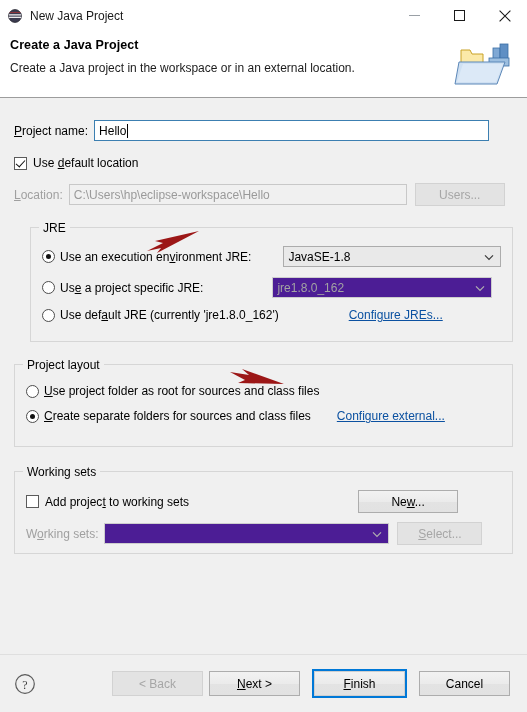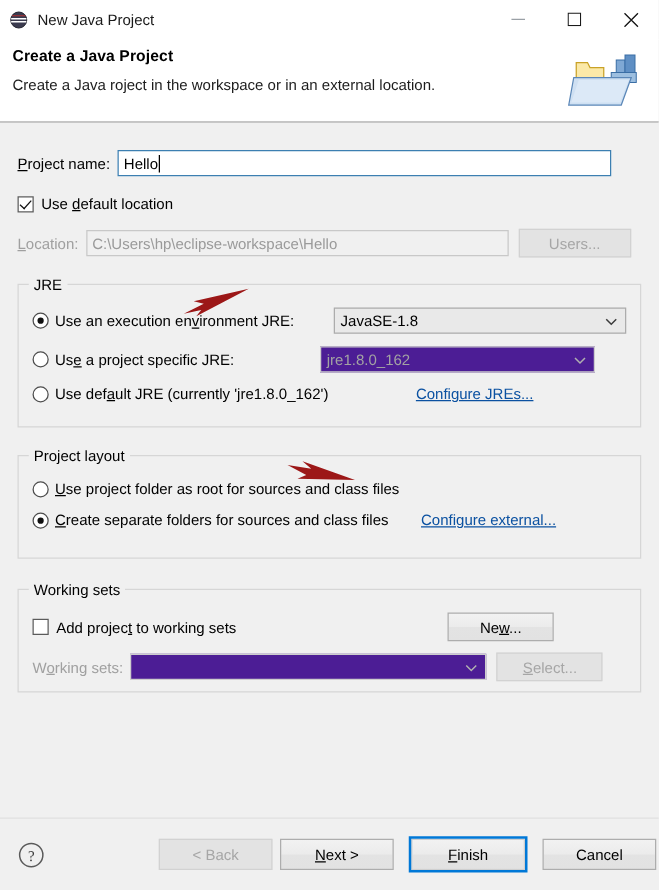--- a/index.html
+++ b/index.html
@@ -284,21 +284,21 @@
     padding: 0 14px;
     box-sizing: border-box;
     position: relative;
   }
   .help-icon {
     width: 22px;
     height: 22px;
   }
   .footer-buttons {
     position: absolute;
-    right: 2px;
+    right: 17px;
     display: flex;
     gap: 0px;
     align-items: center;
   }
   .footer-buttons .btn {
     width: 91px;
     height: 25px;
   }
   .gap-6 { margin-left: 6px; }
   .gap-14 { margin-left: 14px; }
@@ -332,21 +332,21 @@
     <div class="win-btn">
       <svg width="12" height="12" viewBox="0 0 12 12">
           <path d="M0.6 0.6 L11.4 11.4 M11.4 0.6 L0.6 11.4" stroke="#1a1a1a" stroke-width="1.1"></path>
         </svg>
     </div>
   </div>
 </div>
 
 <div class="header">
   <div class="header-title">Create a Java Project</div>
-  <div class="header-desc">Create a Java roject in the workspace or in an external location.</div>
+  <div class="header-desc">Create a Java project in the workspace or in an external location.</div>
   <div class="header-icon">
     <svg width="66" height="52" viewBox="0 0 66 52">
       <path d="M8 10 L8 42 L30 42 L30 14 L19 14 L17 10 Z" fill="#fbe9a8" stroke="#c9a227" stroke-width="1"></path>
       <rect x="40" y="8" width="7" height="16" fill="#7fa8d4" stroke="#3a6ea5" stroke-width="0.8"></rect>
       <rect x="47" y="4" width="8" height="20" fill="#5f8fc4" stroke="#3a6ea5" stroke-width="0.8"></rect>
       <rect x="36" y="18" width="20" height="8" fill="#9dbfe0" stroke="#3a6ea5" stroke-width="0.8"></rect>
       <path d="M6 22 L12 22 L52 22 L44 44 L2 44 Z" fill="#cfe0f2" stroke="#5b87b8" stroke-width="1"></path>
       <path d="M10 24 L50 24 L43 42 L4 42 Z" fill="#dce9f7" stroke="none"></path>
     </svg>
   </div>
@@ -369,21 +369,21 @@
   </div>
 
   <div class="row" style="margin-top:13px;">
     <span class="field-label disabled"><span class="underline">L</span>ocation:</span>
     <div class="text-input disabled" style="margin-left:6px; width:338px;">
       <span>C:\Users\hp\eclipse-workspace\Hello</span>
     </div>
     <div class="btn disabled" style="margin-left:8px; width:90px;">Users...</div>
   </div>
 
-  <div class="group" style="margin-top:21px; height:115px;">
+  <div class="group" style="margin-top:21px; height:115px;margin-left:16px;">
     <span class="group-title">JRE</span>
 
     <div class="row" style="margin-top:8px;">
       <span class="radio selected"></span>
       <span class="field-label" style="margin-left:5px;">Use an execution en<span class="underline">v</span>ironment JRE:</span>
       <div class="combo" style="margin-left:32px; width:244px;">
         <span>JavaSE-1.8</span>
         <span class="chev">
           <svg width="10" height="7" viewBox="0 0 10 7">
               <path d="M1 1.4 L5 5.4 L9 1.4" fill="none" stroke="#3b3b3b" stroke-width="1.2"></path>
@@ -426,21 +426,21 @@
       <span class="link" style="margin-left:26px;">Configure external...</span>
     </div>
   </div>
 
   <div class="group" style="margin-top:24px; height:83px;">
     <span class="group-title">Working sets</span>
 
     <div class="row" style="margin-top:8px;">
       <span class="checkbox"></span>
       <span class="field-label" style="margin-left:6px;">Add projec<span class="underline">t</span> to working sets</span>
-      <div class="btn" style="margin-left:169px; width:85px;">
+      <div class="btn" style="margin-left:169px; width:100px;">
           <span>Ne<span class="underline">w</span>...</span>
         </div>
     </div>
 
     <div class="row" style="margin-top:9px;">
       <span class="field-label disabled">W<span class="underline">o</span>rking sets:</span>
       <div class="combo disabled" style="margin-left:6px; width:285px;">
         <span></span>
         <span class="chev">
           <svg width="10" height="7" viewBox="0 0 10 7">

